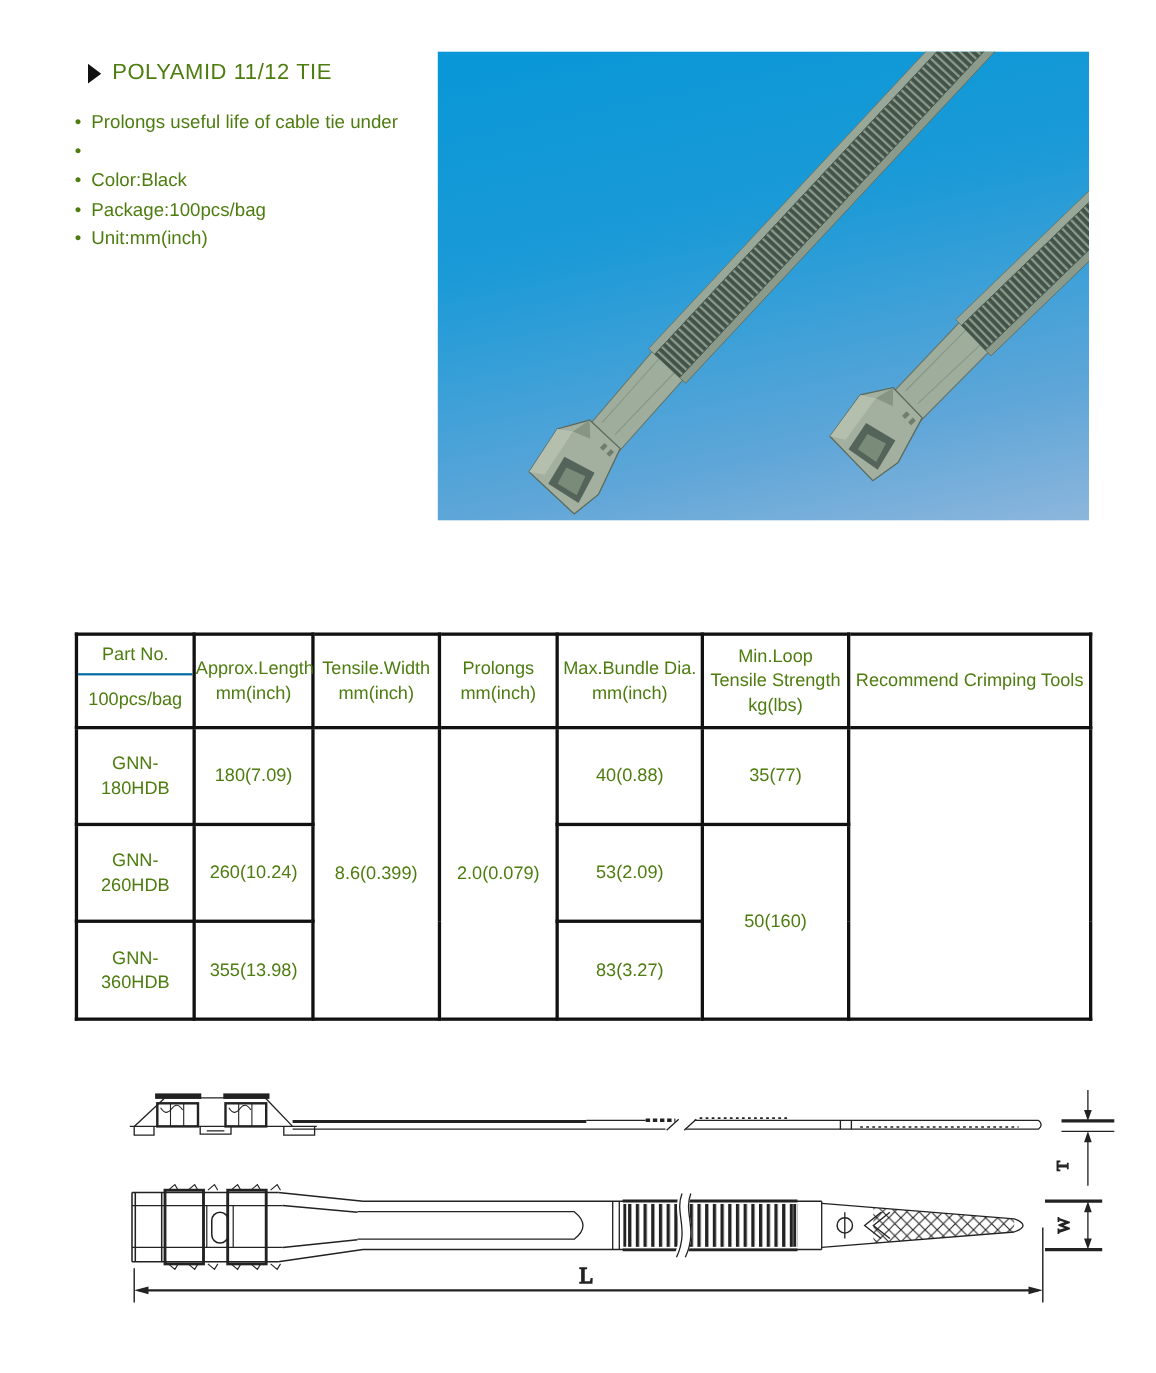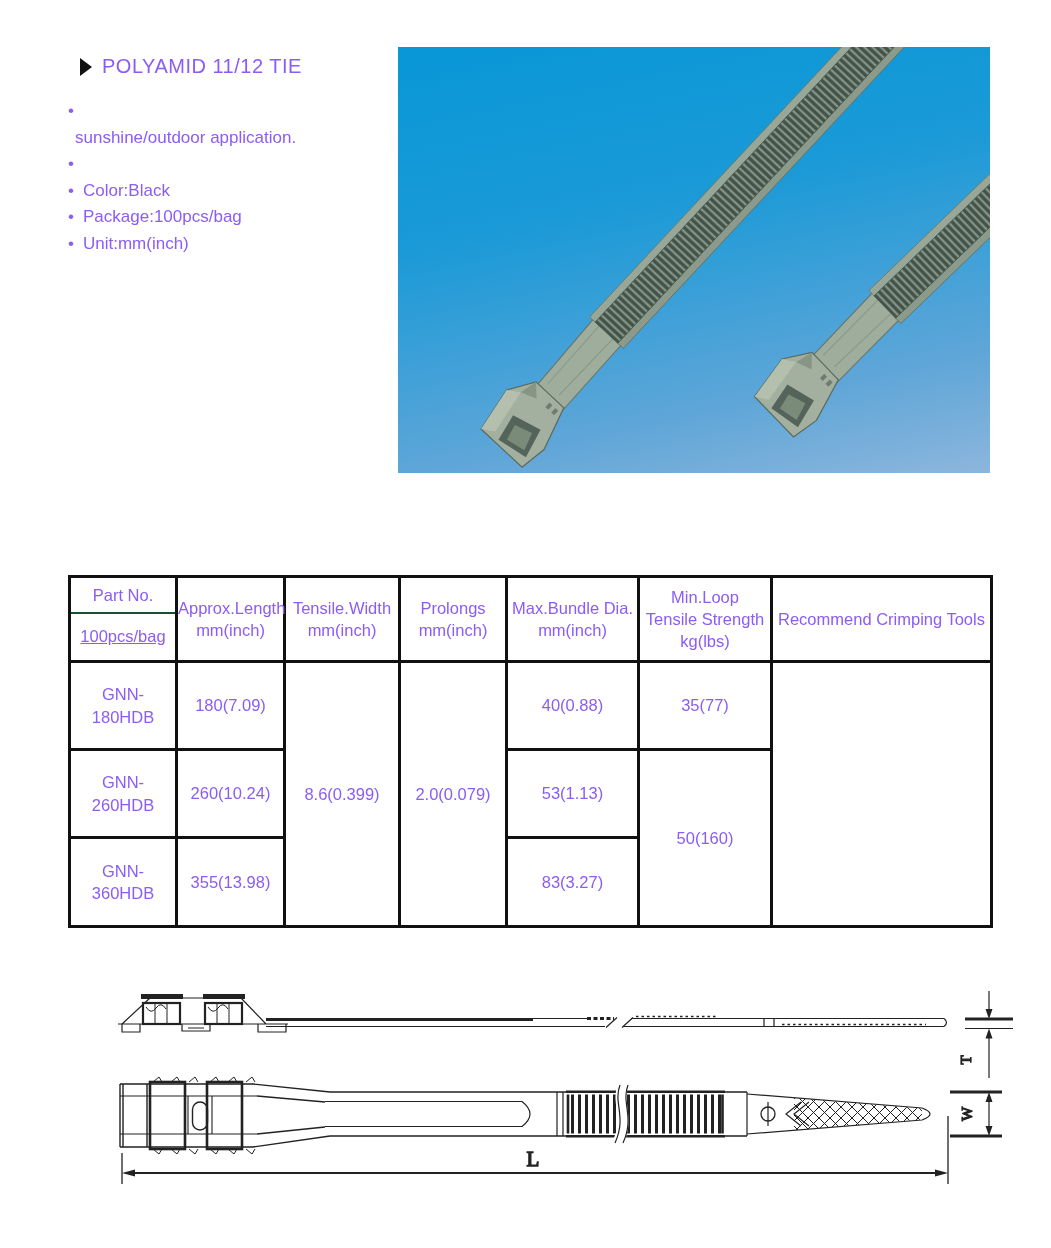--- a/index.html
+++ b/index.html
@@ -1,17 +1,17 @@
 <!DOCTYPE html>
 <html><head>
 <meta charset="utf-8">
 <style>
   html,body{margin:0;padding:0;background:#fff;}
   .page{position:relative;width:1051px;height:1248px;background:#fff;overflow:hidden;
-        font-family:"Liberation Sans",sans-serif;color:#8b5cf6;}
+        font-family:"Liberation Sans",sans-serif;color:#4d7c0f;}
 
   
   .intro{position:absolute;left:68px;top:55px;width:330px;}
   .title-row{display:flex;align-items:center;gap:10px;margin-left:12px;margin-bottom:20px;}
   .tri{width:0;height:0;border-top:9px solid transparent;border-bottom:9px solid transparent;
        border-left:12px solid #111;}
   .title{font-size:20px;letter-spacing:.5px;white-space:nowrap;}
   .feat{font-size:17px;line-height:26.5px;}
   .feat .line{display:flex;white-space:nowrap;}
   .feat .pre{display:inline-block;width:15px;flex:0 0 15px;}
@@ -23,22 +23,22 @@
   .photo svg{display:block;width:592px;height:426px;}
 
   
   table.spec{position:absolute;left:68px;top:575px;width:922px;height:350px;
              border-collapse:collapse;table-layout:fixed;}
   table.spec td{border:3px solid #111;text-align:center;vertical-align:middle;
                 font-size:16.5px;padding:0;line-height:1.35;}
   td.partcell{padding:0;}
   .part-split{display:flex;flex-direction:column;height:79px;}
   .part-top{height:32px;display:flex;align-items:center;justify-content:center;
-            border-bottom:2px solid #14532d;}
-  .part-bot{flex:1;display:flex;align-items:center;justify-content:center;text-decoration:underline;}
+            border-bottom:2px solid #0369a1;}
+  .part-bot{flex:1;display:flex;align-items:center;justify-content:center;}
   td.partno{text-align:left;padding-left:3px;}
 
   
   .drawing{position:absolute;left:60px;top:975px;width:991px;height:245px;}
   .drawing svg{display:block;width:991px;height:245px;}
   .dimlabel{font-family:"Liberation Serif",serif;font-size:15px;fill:#222;}
   .dimlabelL{font-family:"Liberation Serif",serif;font-size:21px;fill:#222;}
 </style>
 </head>
 <body>
@@ -46,23 +46,21 @@
 <div class="page">
 
   <div class="intro">
     <div class="title-row">
       <span class="tri"></span>
       <span class="title">POLYAMID 11/12 TIE</span>
     </div>
     <div class="feat">
       <div class="line">
         <span class="pre">•</span>
-      </div>
-      <div class="line cont">
-        <span>sunshine/outdoor application.</span>
+        <span>Prolongs useful life of cable tie under</span>
       </div>
       <div class="line">
         <span class="pre">•</span>
       </div>
       <div class="line">
         <span class="pre">•</span>
         <span>Color:Black</span>
       </div>
       <div class="line">
         <span class="pre">•</span>
@@ -155,21 +153,21 @@
       <td>180(7.09)</td>
       <td rowspan="3">8.6(0.399)</td>
       <td rowspan="3">2.0(0.079)</td>
       <td>40(0.88)</td>
       <td>35(77)</td>
       <td rowspan="3"></td>
     </tr>
     <tr style="height:88px">
       <td class="partno">GNN-260HDB</td>
       <td>260(10.24)</td>
-      <td>53(1.13)</td>
+      <td>53(2.09)</td>
       <td rowspan="2">50(160)</td>
     </tr>
     <tr style="height:89px">
       <td class="partno">GNN-360HDB</td>
       <td>355(13.98)</td>
       <td>83(3.27)</td>
     </tr>
   </tbody>
     </table>
 

